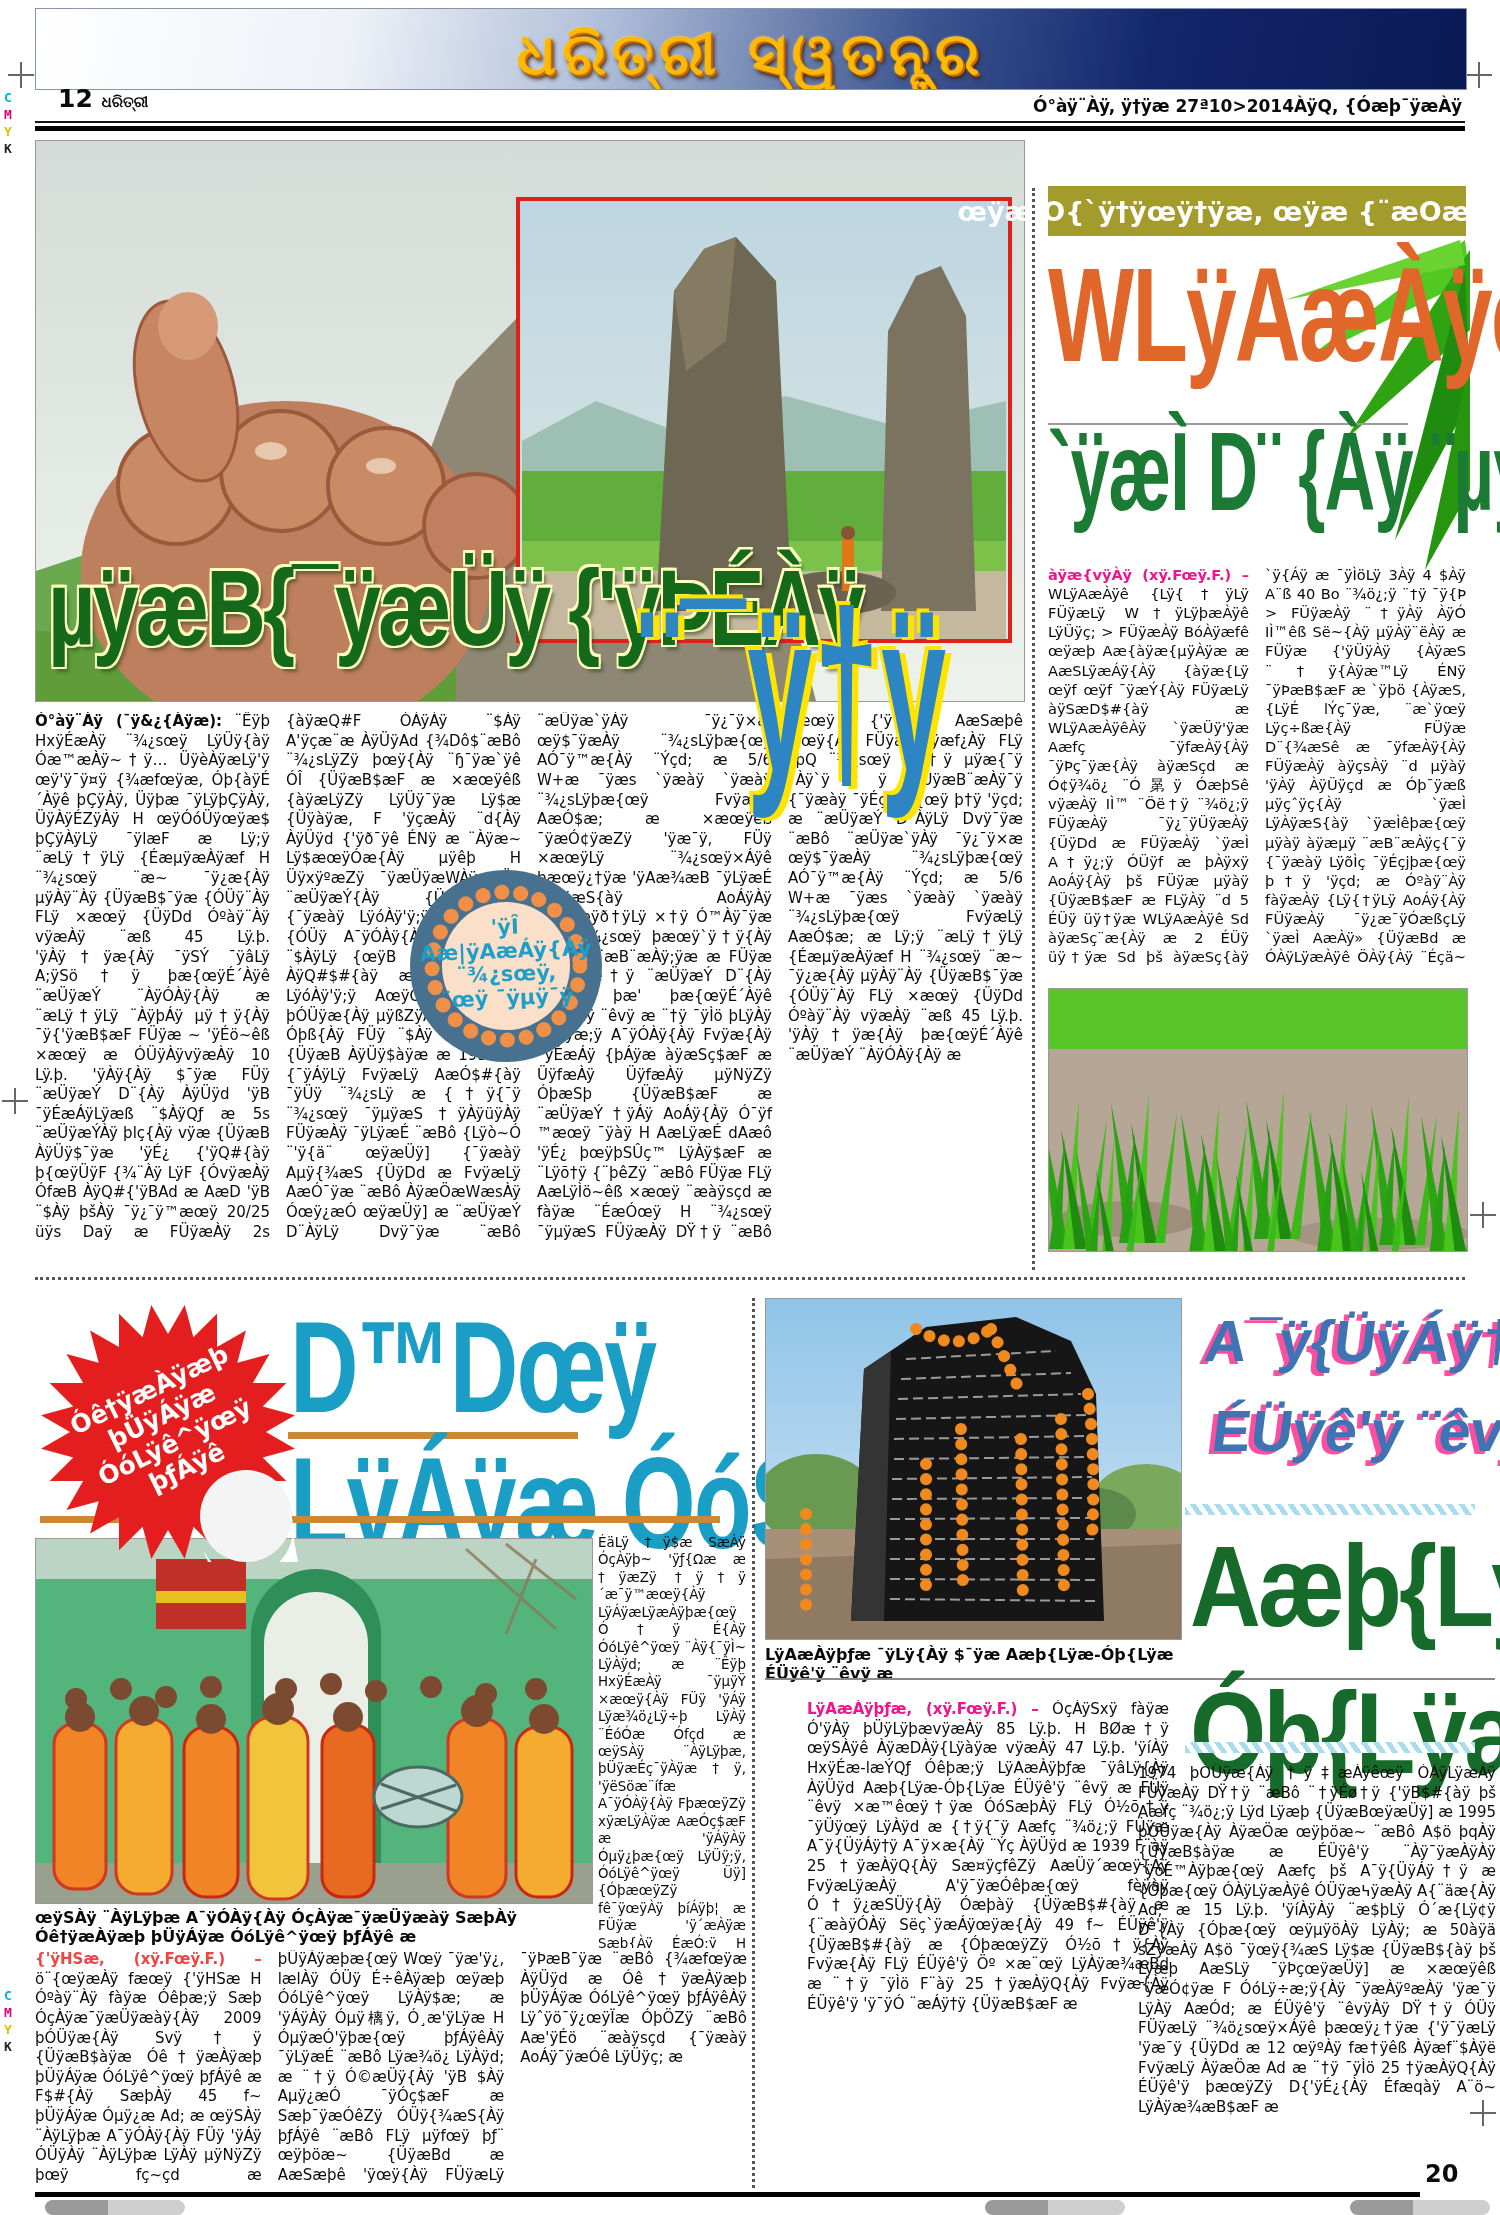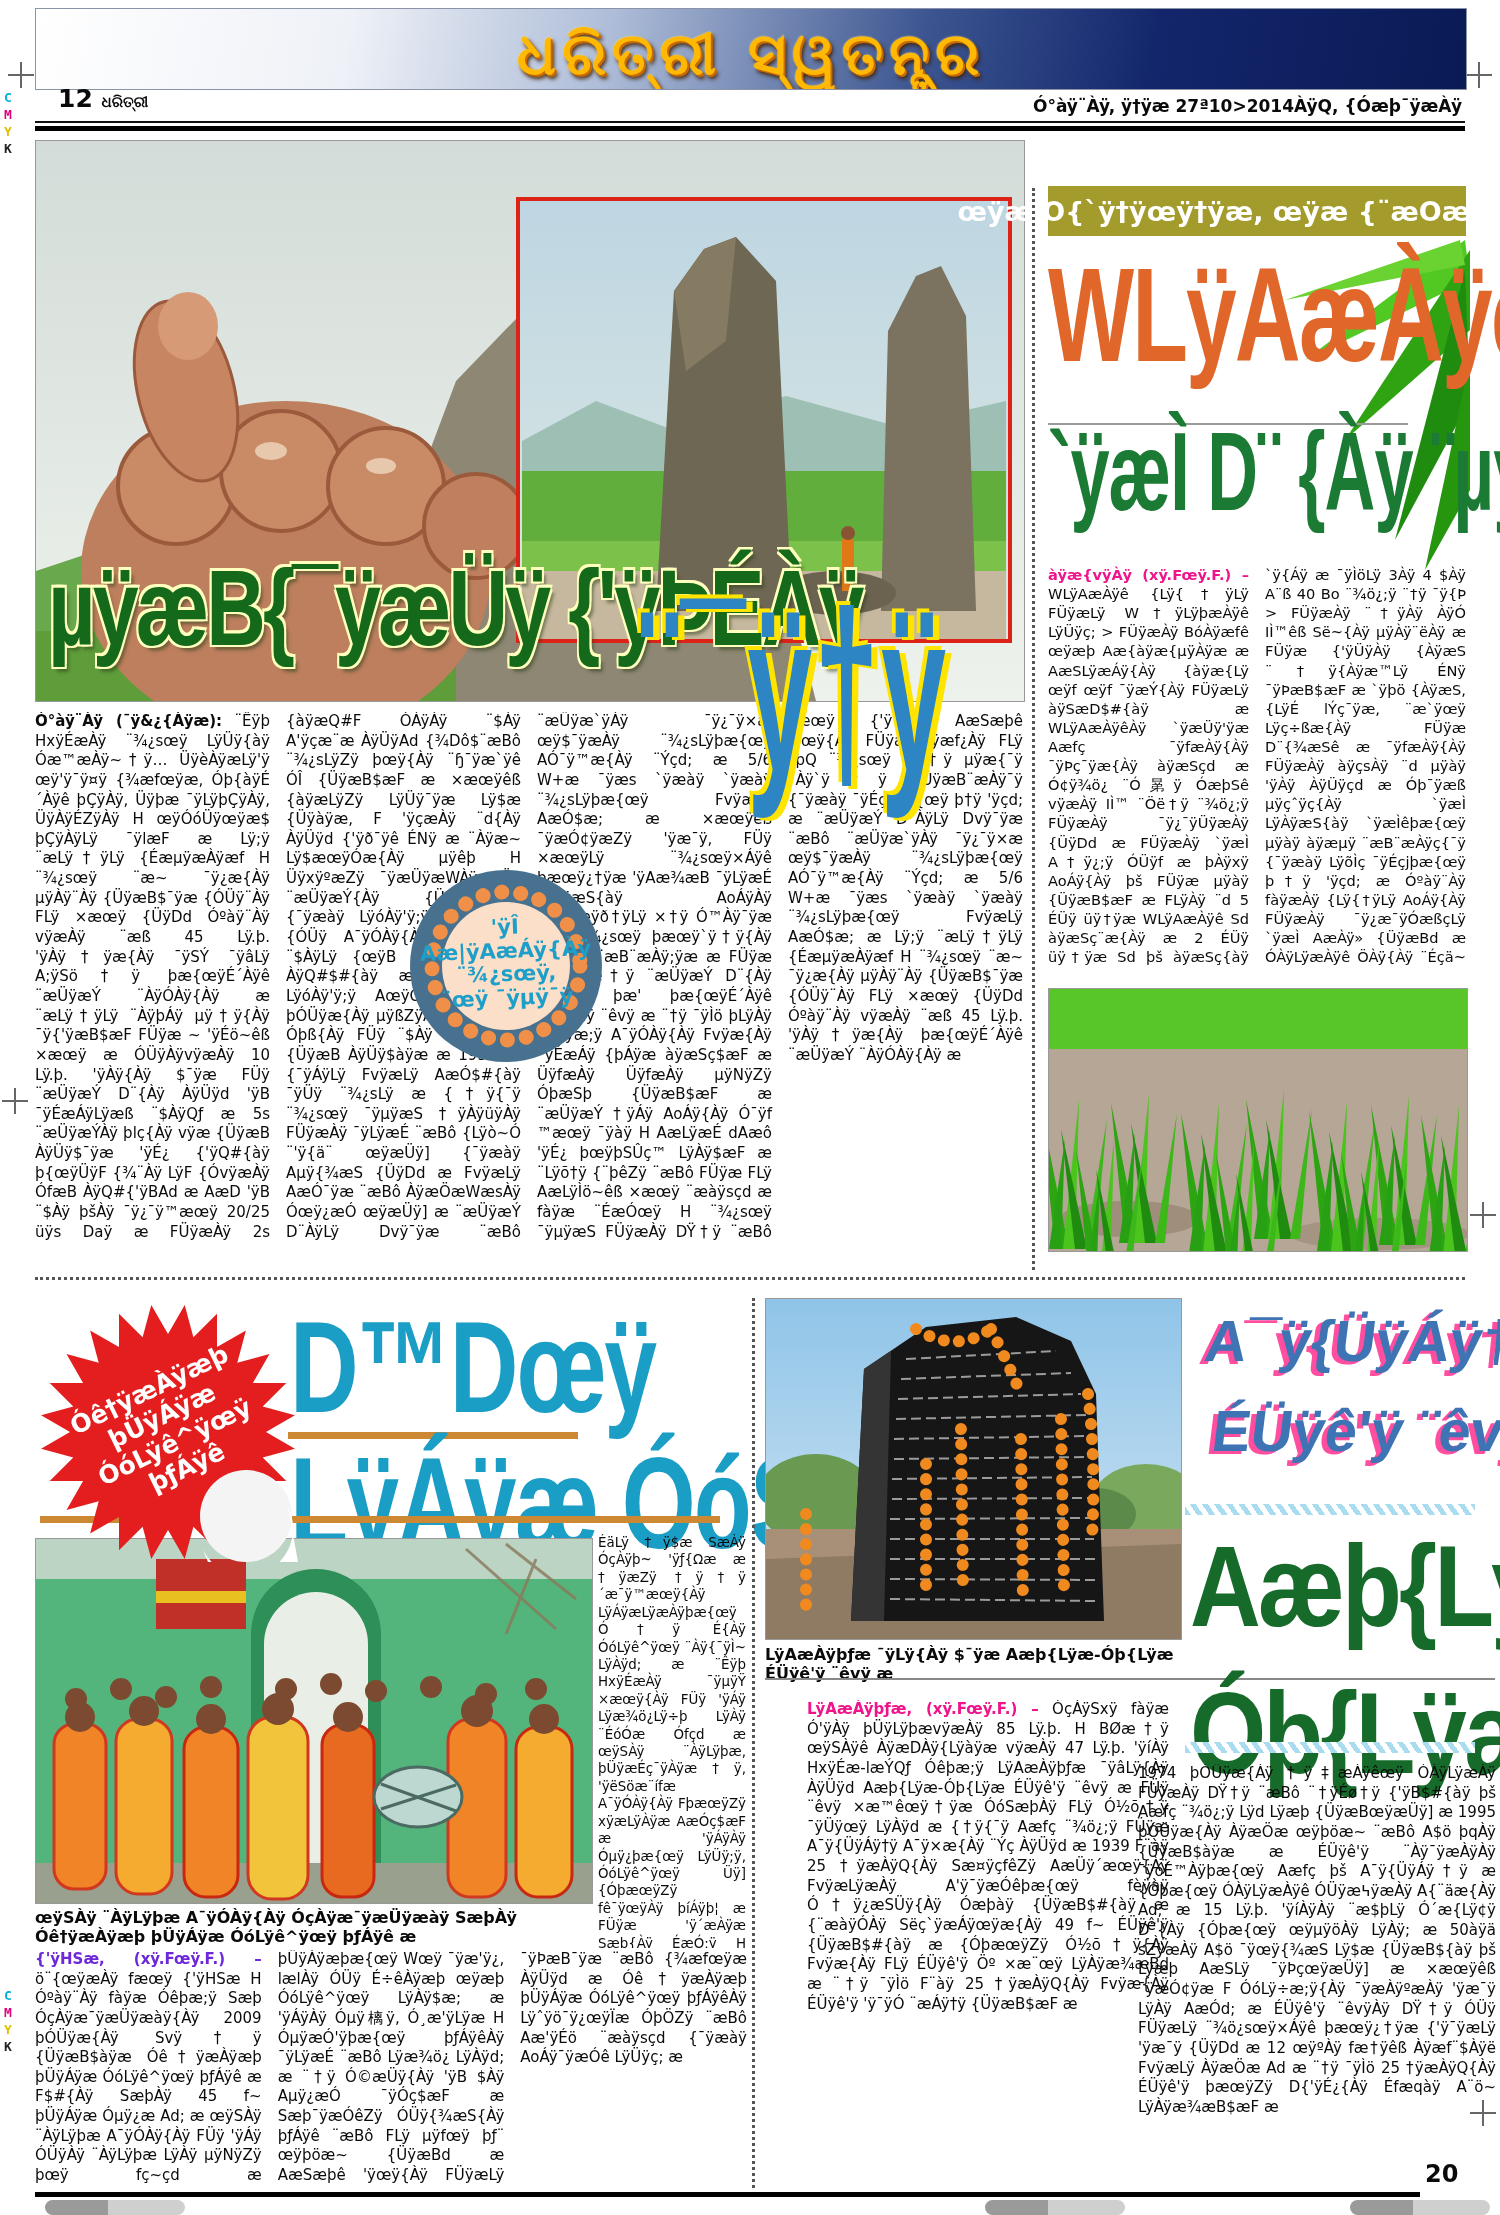--- a/index.html
+++ b/index.html
@@ -30,21 +30,21 @@
     text-shadow:7px 2px 0 #ffe400,-4px -2px 0 #ffe400;transform:scale(.9,1.75);transform-origin:left top;z-index:6;}
   
   .main-body{left:35px;top:712px;width:988px;height:548px;overflow:hidden;}
   .cols4{column-count:4;column-gap:16px;column-fill:auto;height:100%;}
   .cols3{column-count:3;column-gap:16px;column-fill:auto;height:100%;}
   .cols2{column-count:2;column-gap:16px;column-fill:auto;height:100%;}
   .garble{font-size:15px;line-height:1.31;text-align:justify;word-break:break-word;}
   .garble.sm{font-size:13.4px;line-height:1.3;}
   .dl-black{font-weight:bold;}
   .dl-pink{color:#f0148c;font-weight:bold;}
-  .dl-red{color:#6d28d9;font-weight:bold;}
+  .dl-red{color:#ef4444;font-weight:bold;}
   
   .stamp-wrap{left:408px;top:868px;width:196px;height:196px;z-index:5;}
   .stamp-text{position:absolute;left:0;top:48px;width:196px;text-align:center;color:#1d9fc9;
     font-weight:bold;font-size:21px;line-height:1.12;transform:rotate(-2deg);}
   
   .vdot{border-left:3px dotted #555;width:0;}
   .hdot{border-top:3px dotted #555;height:0;}
   
   .kicker{left:1048px;top:186px;width:418px;height:50px;background:#a39b2b;color:#fff;
     display:flex;align-items:center;justify-content:center;font-weight:bold;font-size:27px;white-space:nowrap;}

